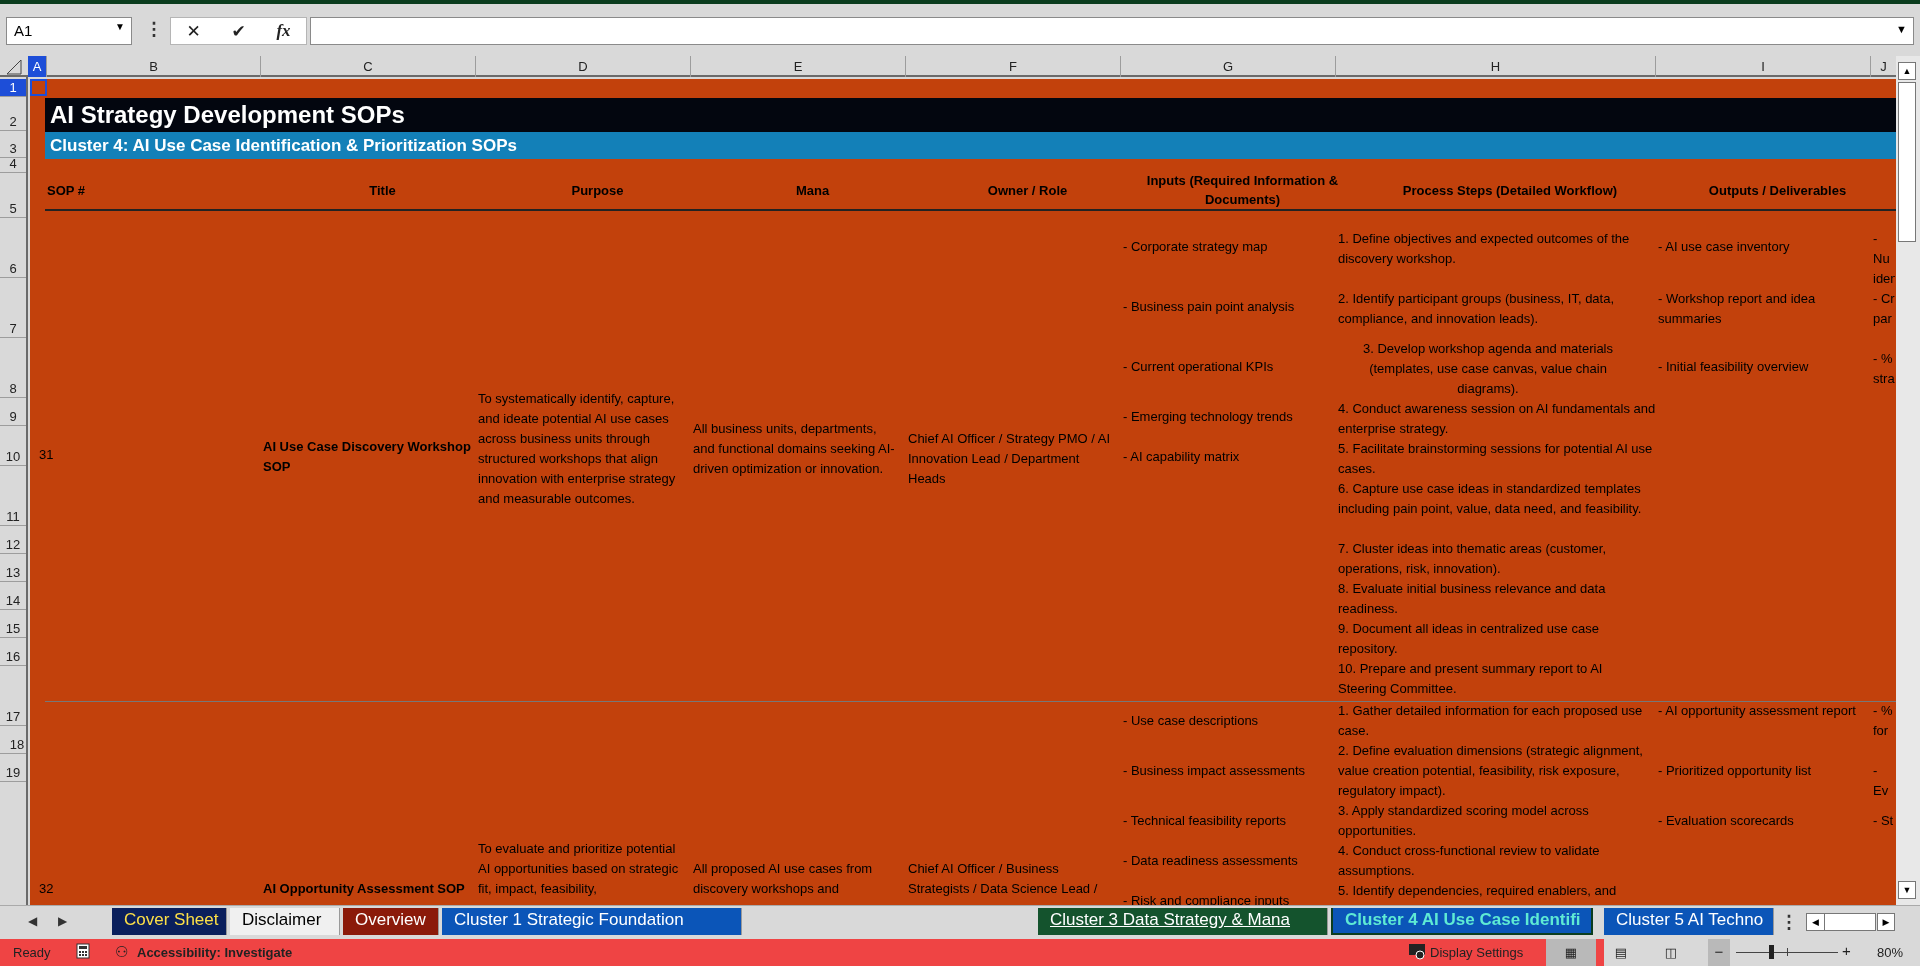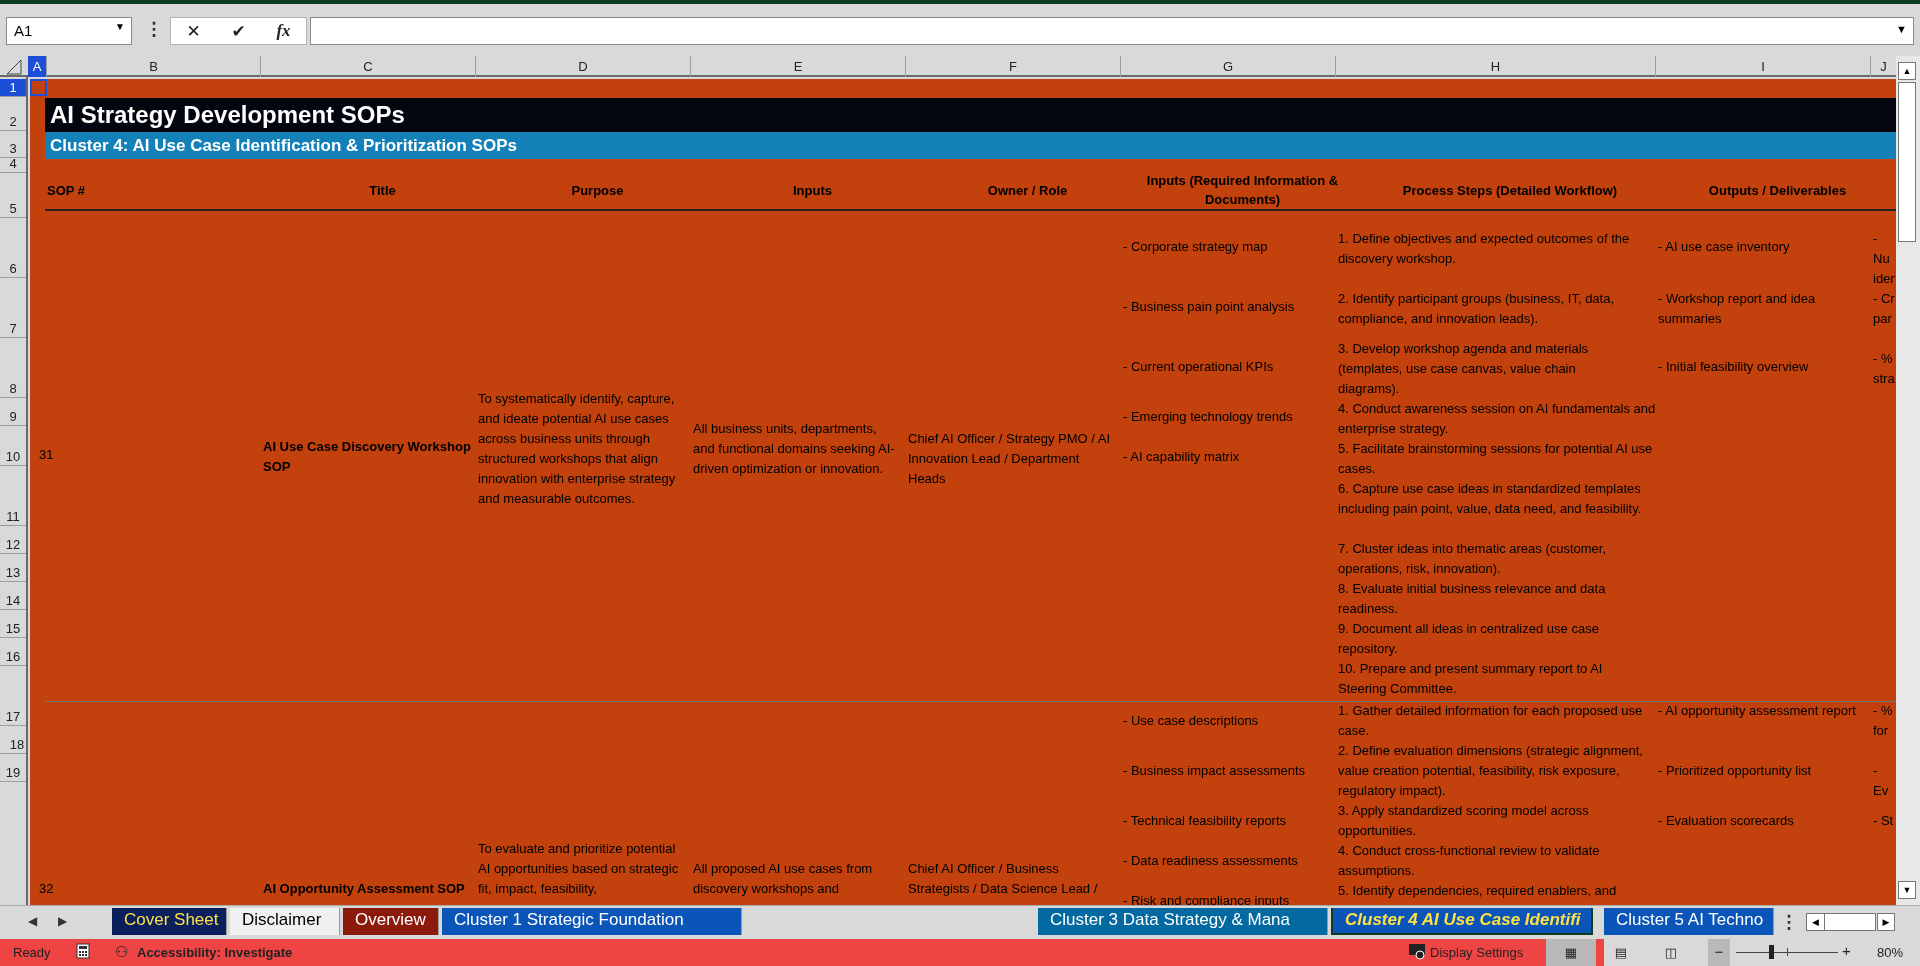--- a/index.html
+++ b/index.html
@@ -128,21 +128,21 @@
 
 <div class="grid">
   <div class="a1sel"></div>
   <div class="titlebar">AI Strategy Development SOPs</div>
   <div class="subbar">Cluster 4: AI Use Case Identification &amp; Prioritization SOPs</div>
 
   <div class="hdrrow">
     <div class="h" style="left:2px;width:80px;justify-content:flex-start;">SOP #</div>
     <div class="h" style="left:230px;width:215px;">Title</div>
     <div class="h" style="left:445px;width:215px;">Purpose</div>
-    <div class="h" style="left:660px;width:215px;">Inputs</div>
+    <div class="h" style="left:660px;width:215px;">Mana</div>
     <div class="h" style="left:875px;width:215px;">Owner / Role</div>
     <div class="h" style="left:1090px;width:215px;">Inputs (Required Information &amp; Documents)</div>
     <div class="h" style="left:1305px;width:320px;">Process Steps (Detailed Workflow)</div>
     <div class="h" style="left:1625px;width:215px;">Outputs / Deliverables</div>
   </div>
 
   <div>
     <div class="cell" style="left:9px;top:366px;">31</div>
     <div class="cell bold" style="left:233px;top:358px;width:210px;">AI Use Case Discovery Workshop SOP</div>
     <div class="cell" style="left:448px;top:310px;width:208px;">To systematically identify, capture, and ideate potential AI use cases across business units through structured workshops that align innovation with enterprise strategy and measurable outcomes.</div>
@@ -153,21 +153,21 @@
       <div class="li" style="left:1093px;top:158px;">- Corporate strategy map</div>
       <div class="li" style="left:1093px;top:218px;">- Business pain point analysis</div>
       <div class="li" style="left:1093px;top:278px;">- Current operational KPIs</div>
       <div class="li" style="left:1093px;top:328px;">- Emerging technology trends</div>
       <div class="li" style="left:1093px;top:368px;">- AI capability matrix</div>
     </div>
 
     <div class="list">
       <div class="li" style="left:1308px;top:150px;width:318px;">1. Define objectives and expected outcomes of the discovery workshop.</div>
       <div class="li" style="left:1308px;top:210px;width:318px;">2. Identify participant groups (business, IT, data, compliance, and innovation leads).</div>
-      <div class="li" style="left:1308px;top:260px;width:300px;">3. Develop workshop agenda and materials (templates, use case canvas, value chain diagrams).</div>
+      <div class="li" style="left:1308px;top:260px;width:300px;text-align:center;">3. Develop workshop agenda and materials (templates, use case canvas, value chain diagrams).</div>
       <div class="li" style="left:1308px;top:320px;width:318px;">4. Conduct awareness session on AI fundamentals and enterprise strategy.</div>
       <div class="li" style="left:1308px;top:360px;width:318px;">5. Facilitate brainstorming sessions for potential AI use cases.</div>
       <div class="li" style="left:1308px;top:400px;width:310px;">6. Capture use case ideas in standardized templates including pain point, value, data need, and feasibility.</div>
       <div class="li" style="left:1308px;top:460px;width:310px;">7. Cluster ideas into thematic areas (customer, operations, risk, innovation).</div>
       <div class="li" style="left:1308px;top:500px;width:310px;">8. Evaluate initial business relevance and data readiness.</div>
       <div class="li" style="left:1308px;top:540px;width:310px;">9. Document all ideas in centralized use case repository.</div>
       <div class="li" style="left:1308px;top:580px;width:300px;">10. Prepare and present summary report to AI Steering Committee.</div>
     </div>
 
     <div class="list">
@@ -235,22 +235,22 @@
   <div class="addsheet">+</div>
   <span class="tabdots">⋮</span>
   <div class="hscroll">
     <div class="l">◀</div>
   </div>
   <div class="hright">▶</div>
 <div class="tab" style="left: 112px; width: 115px; background: rgb(10, 31, 92); color: #fde047;">Cover Sheet</div>
     <div class="tab plain" style="left: 230px; width: 110px; background: rgb(240, 240, 240); color: rgb(0, 0, 0);">Disclaimer</div>
     <div class="tab" style="left: 343px; width: 96px; background: rgb(139, 26, 10); color: rgb(255, 255, 255);">Overview</div>
     <div class="tab" style="left: 442px; width: 300px; background: rgb(11, 85, 184); color: rgb(255, 255, 255);">Cluster 1  Strategic Foundation</div>
-    <div class="tab" style="left: 1038px; width: 290px; background: #0369a1; color: rgb(255, 255, 255);">Cluster 3  Data Strategy &amp; Mana</div>
-    <div class="tab active" style="left: 1331px; width: 262px; background: rgb(11, 85, 184); color: #fde047; font-style: italic;">Cluster 4  AI Use Case Identifi</div>
+    <div class="tab" style="left: 1038px; width: 290px; background: #14532d; color: rgb(255, 255, 255); text-decoration: underline;">Cluster 3  Data Strategy &amp; Mana</div>
+    <div class="tab active" style="left: 1331px; width: 262px; background: rgb(11, 85, 184); color: #5eead4;">Cluster 4  AI Use Case Identifi</div>
     <div class="tab" style="left: 1604px; width: 170px; background: rgb(11, 85, 184); color: rgb(255, 255, 255);">Cluster 5  AI Techno</div>
   </div>
 
 <div class="status">
   <span class="it" style="left:13px;">Ready</span>
   <span class="it" style="left:76px;top:4px;">
     <svg width="14" height="16">
         <rect x="1" y="1" width="12" height="14" fill="#fff" stroke="#333"></rect>
         <rect x="3" y="3" width="8" height="3" fill="#333"></rect>
         <rect x="3" y="8" width="2" height="2" fill="#333"></rect>

